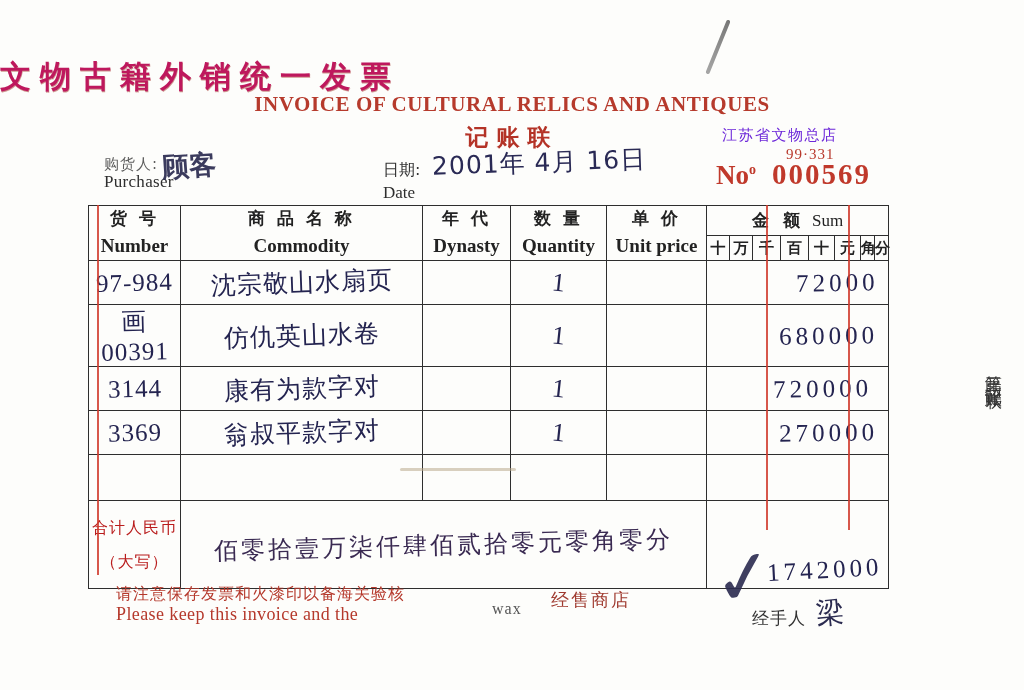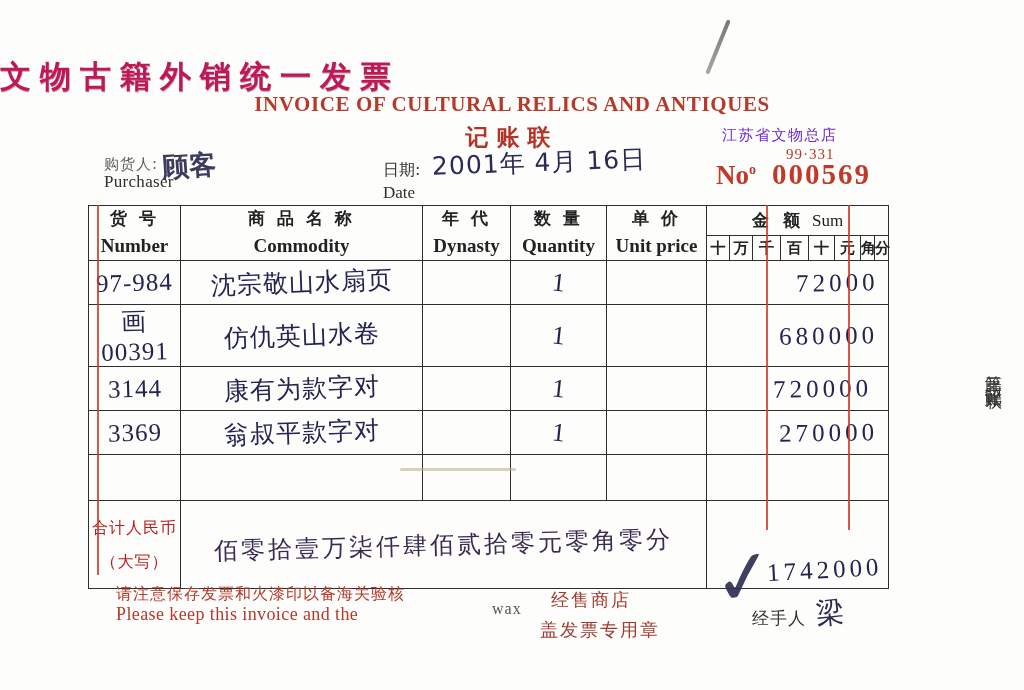--- a/index.html
+++ b/index.html
@@ -563,17 +563,16 @@
 
   <div class="smudge"></div>
   <div class="big-check">✓</div>
 
   <div class="side-text">第三联  记账联</div>
 
   <div class="foot-cn">请注意保存发票和火漆印以备海关验核</div>
   <div class="foot-en1">Please keep this invoice and the</div>
   <div class="wax">wax</div>
   <div class="stamp-line1">经售商店</div>
-  <div class="stamp-line2">盖发票专用章</div>
   <div class="handler-label">经手人</div>
   <div class="handler-sign">梁</div>
 
 </div>
 
 </body></html>

